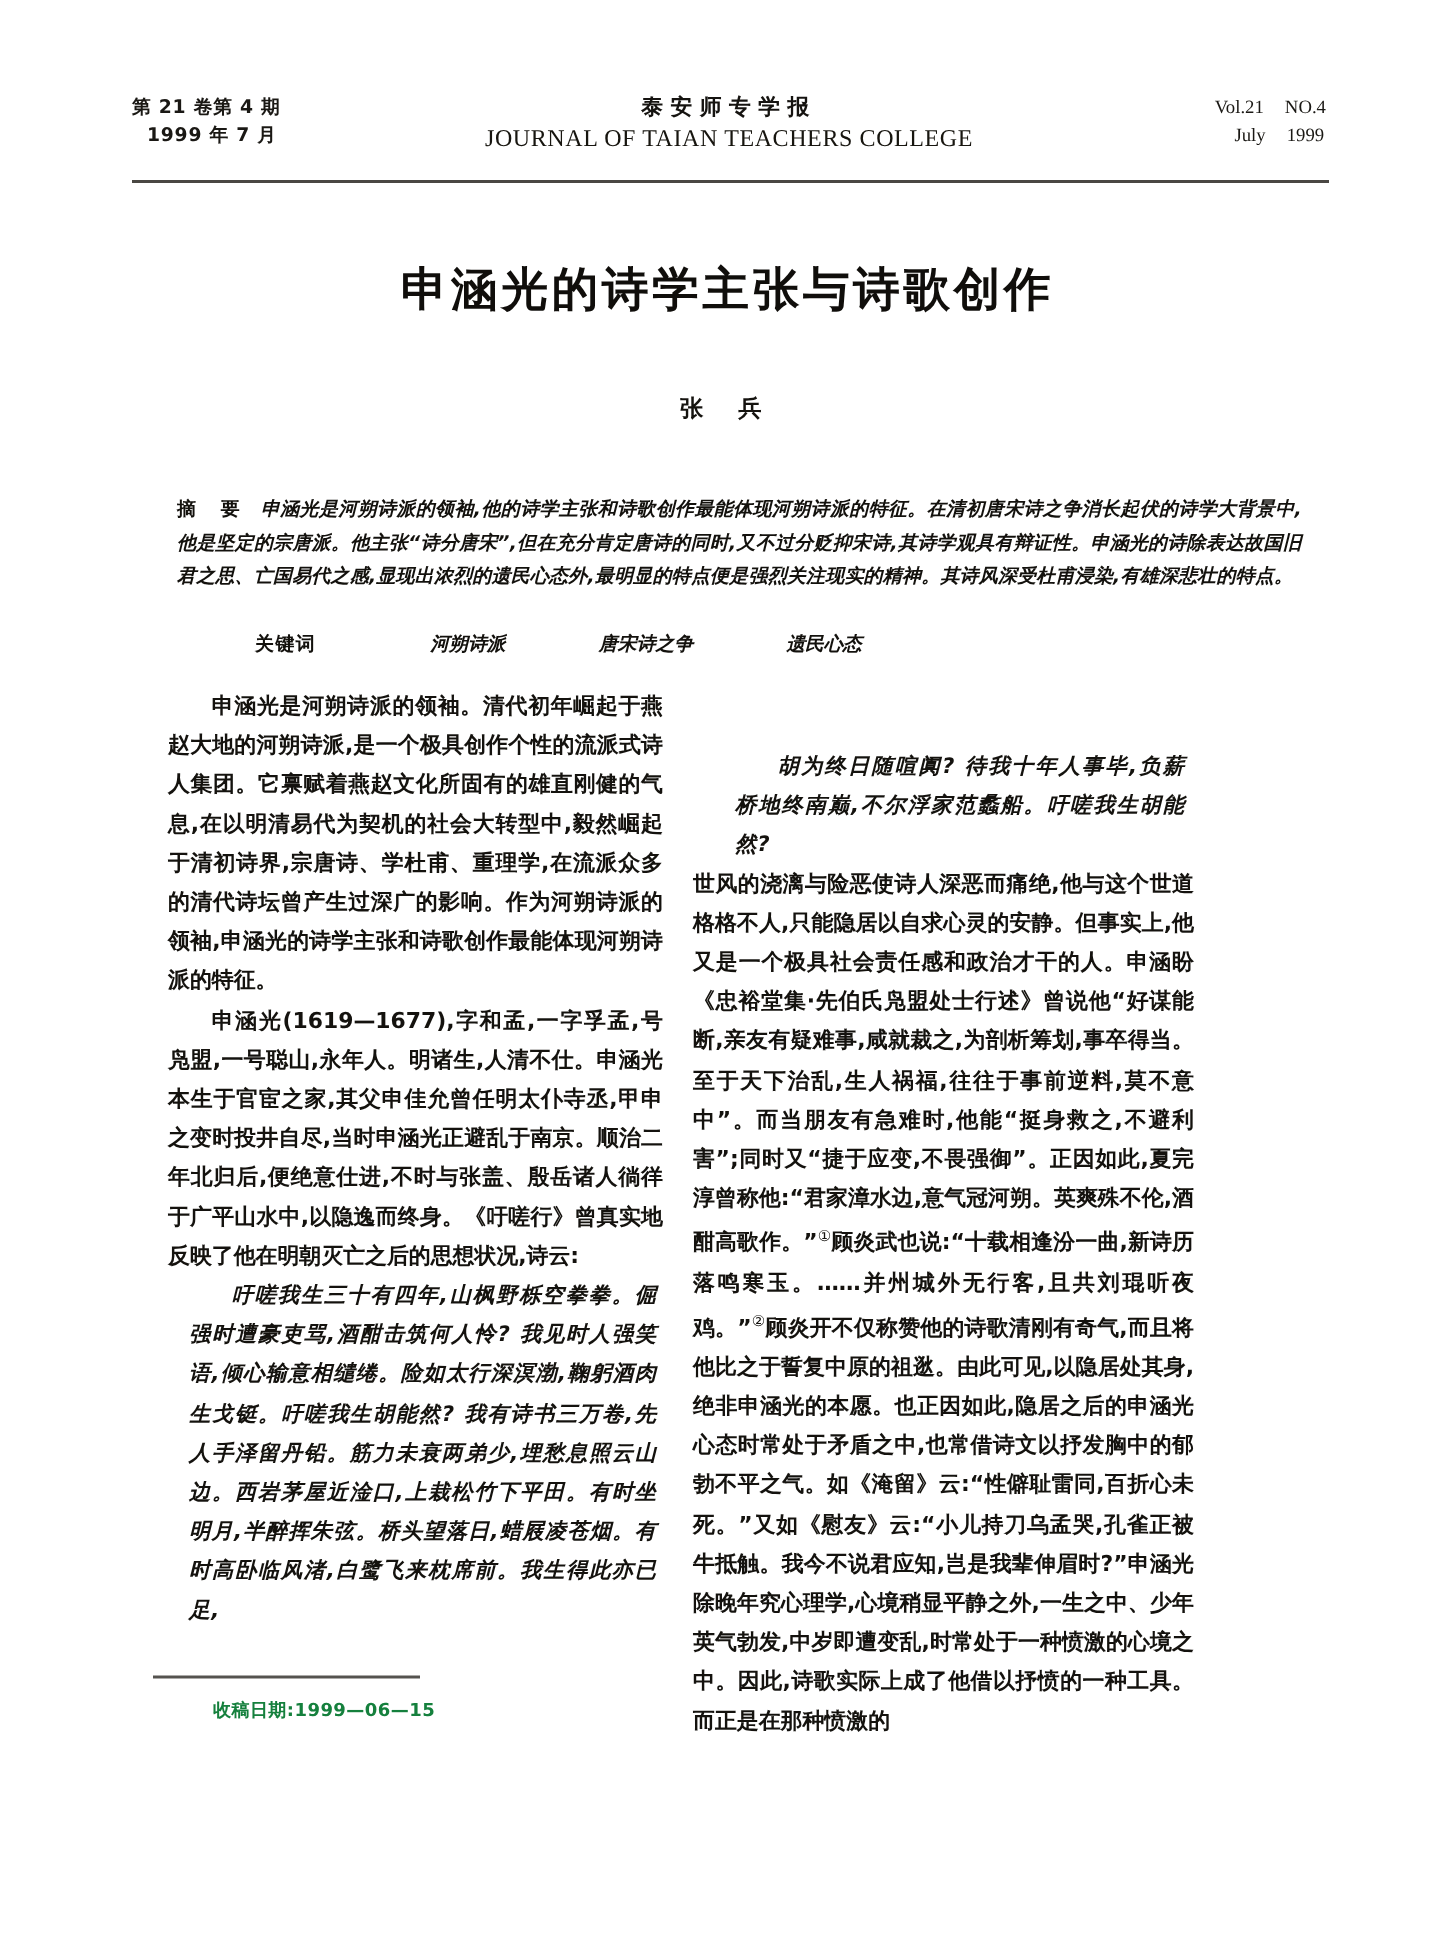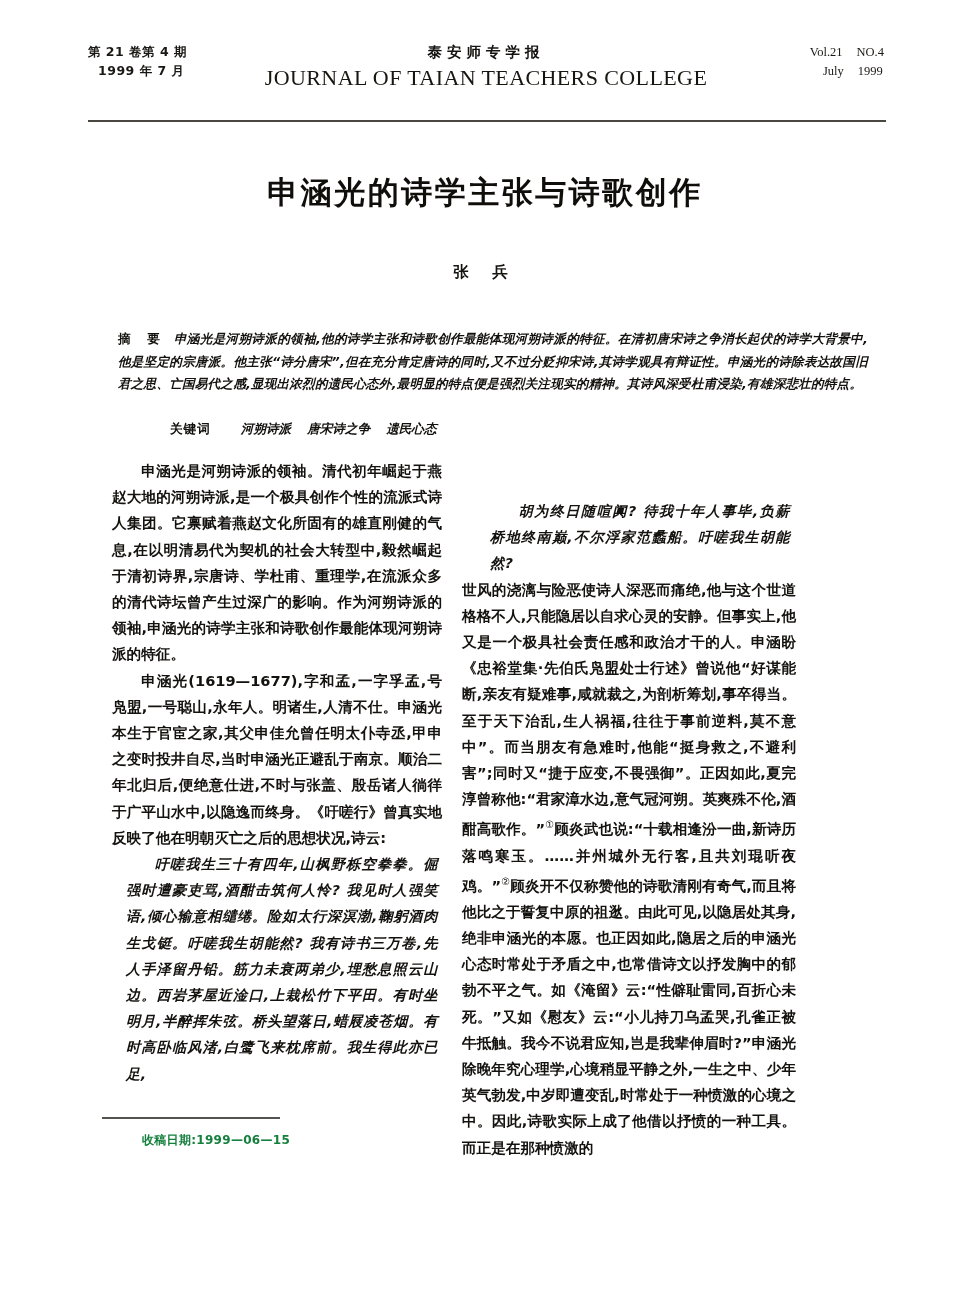--- a/index.html
+++ b/index.html
@@ -20,21 +20,21 @@
   .page {
     position: absolute;
     inset: 0;
     padding: 0;
   }
 
   
   .masthead {
     position: absolute;
     left: 88px;
-    top: 43px;
+    top: 62px;
     width: 796px;
     height: 62px;
   }
   .mast-left {
     position: absolute;
     left: 0;
     top: 0;
     text-align: left;
     line-height: 1.5;
   }
@@ -56,21 +56,21 @@
     white-space: nowrap;
   }
   .mast-center .cn {
     font-size: 14.5px;
     font-weight: bold;
     letter-spacing: 5px;
     font-family: "DejaVu Sans", "Liberation Sans", sans-serif;
     color: #151310;
   }
   .mast-center .en {
-    font-size: 22px;
+    font-size: 16px;
     font-family: "Liberation Serif", "DejaVu Serif", serif;
     letter-spacing: .4px;
     margin-top: 3px;
     color: #17150f;
   }
 
   .mast-right {
     position: absolute;
     right: 0;
     top: 0;
@@ -147,21 +147,21 @@
     font-weight: bold;
     font-style: italic;
     color: #13110d;
     white-space: nowrap;
   }
   .keywords .kw-lead {
     font-style: normal;
     margin-right: 30px;
     letter-spacing: 1px;
   }
-  .keywords .kw { margin-right: 16px; }
+  .keywords .kw { margin-right: 16px; margin-left: 46px; }
 
   
   .col {
     position: absolute;
     top: 458px;
     width: 330px;
     font-size: 14.6px;
     line-height: 26.2px;
     text-align: justify;
     text-justify: inter-ideograph;

